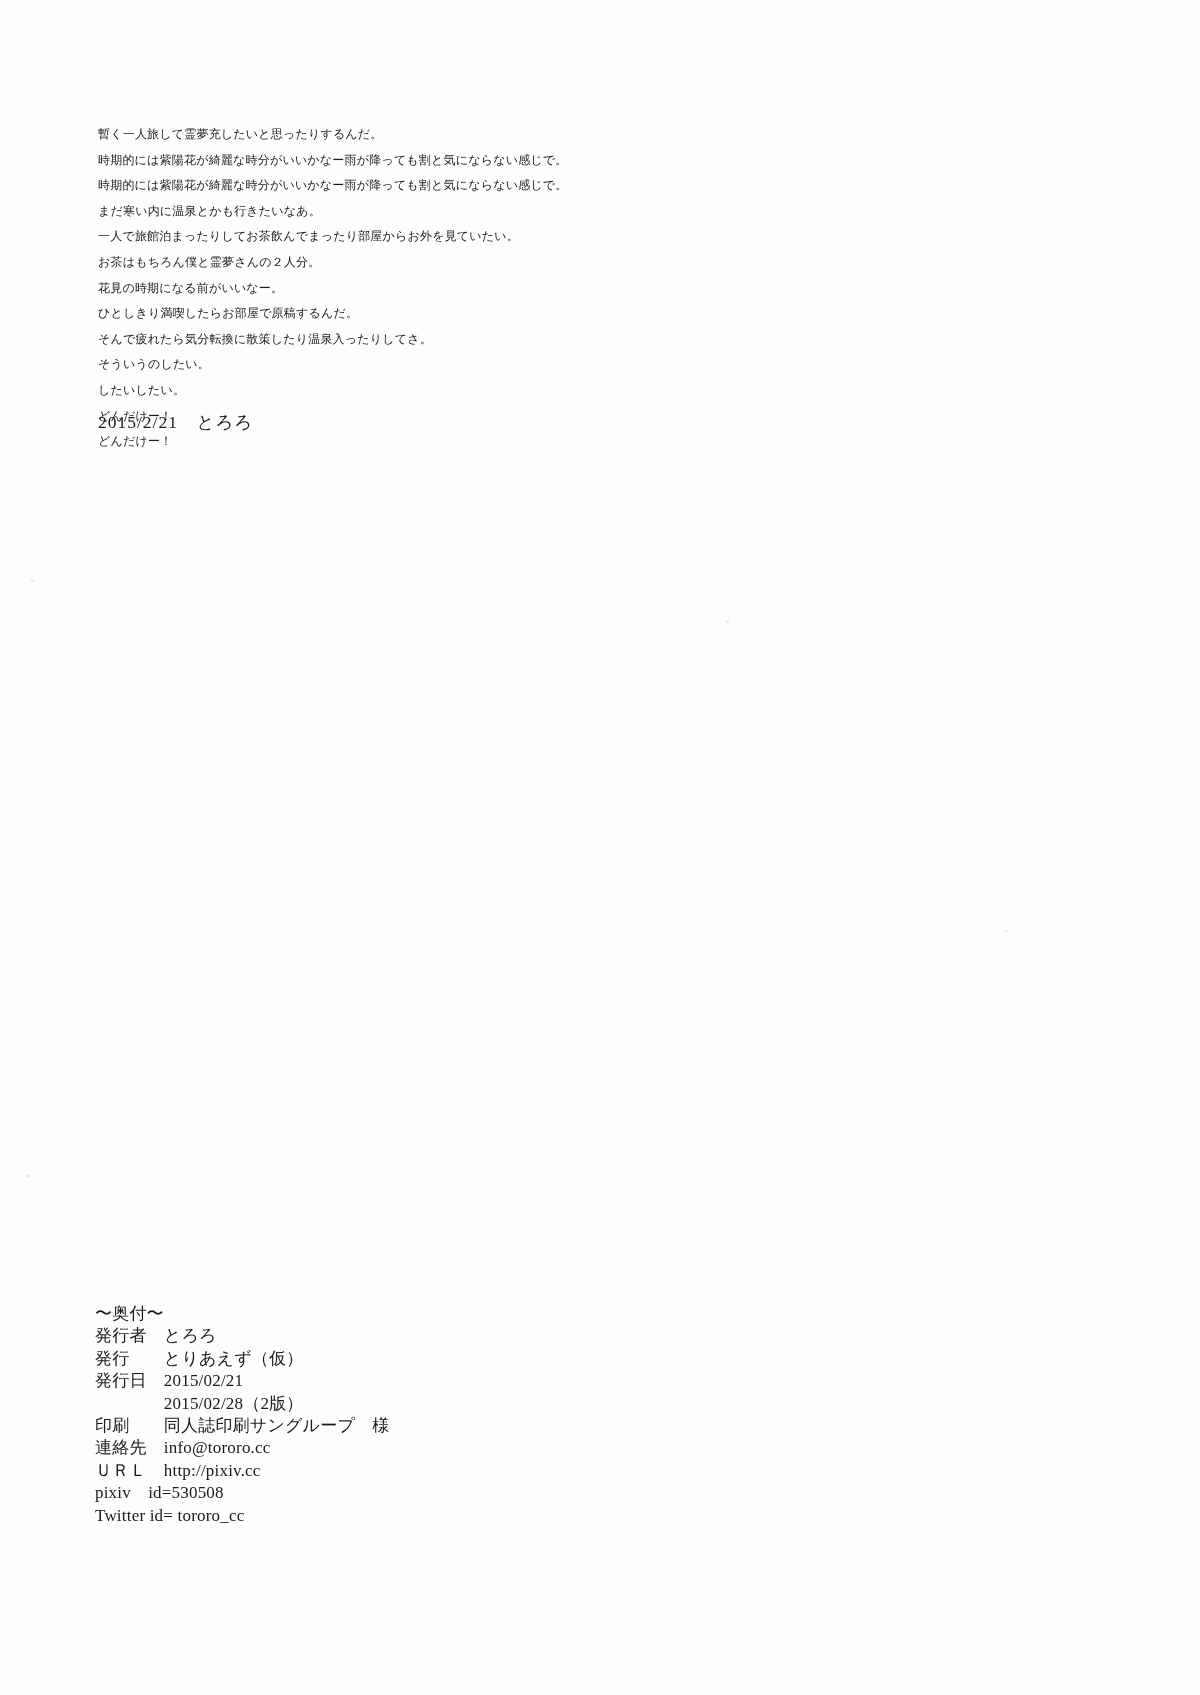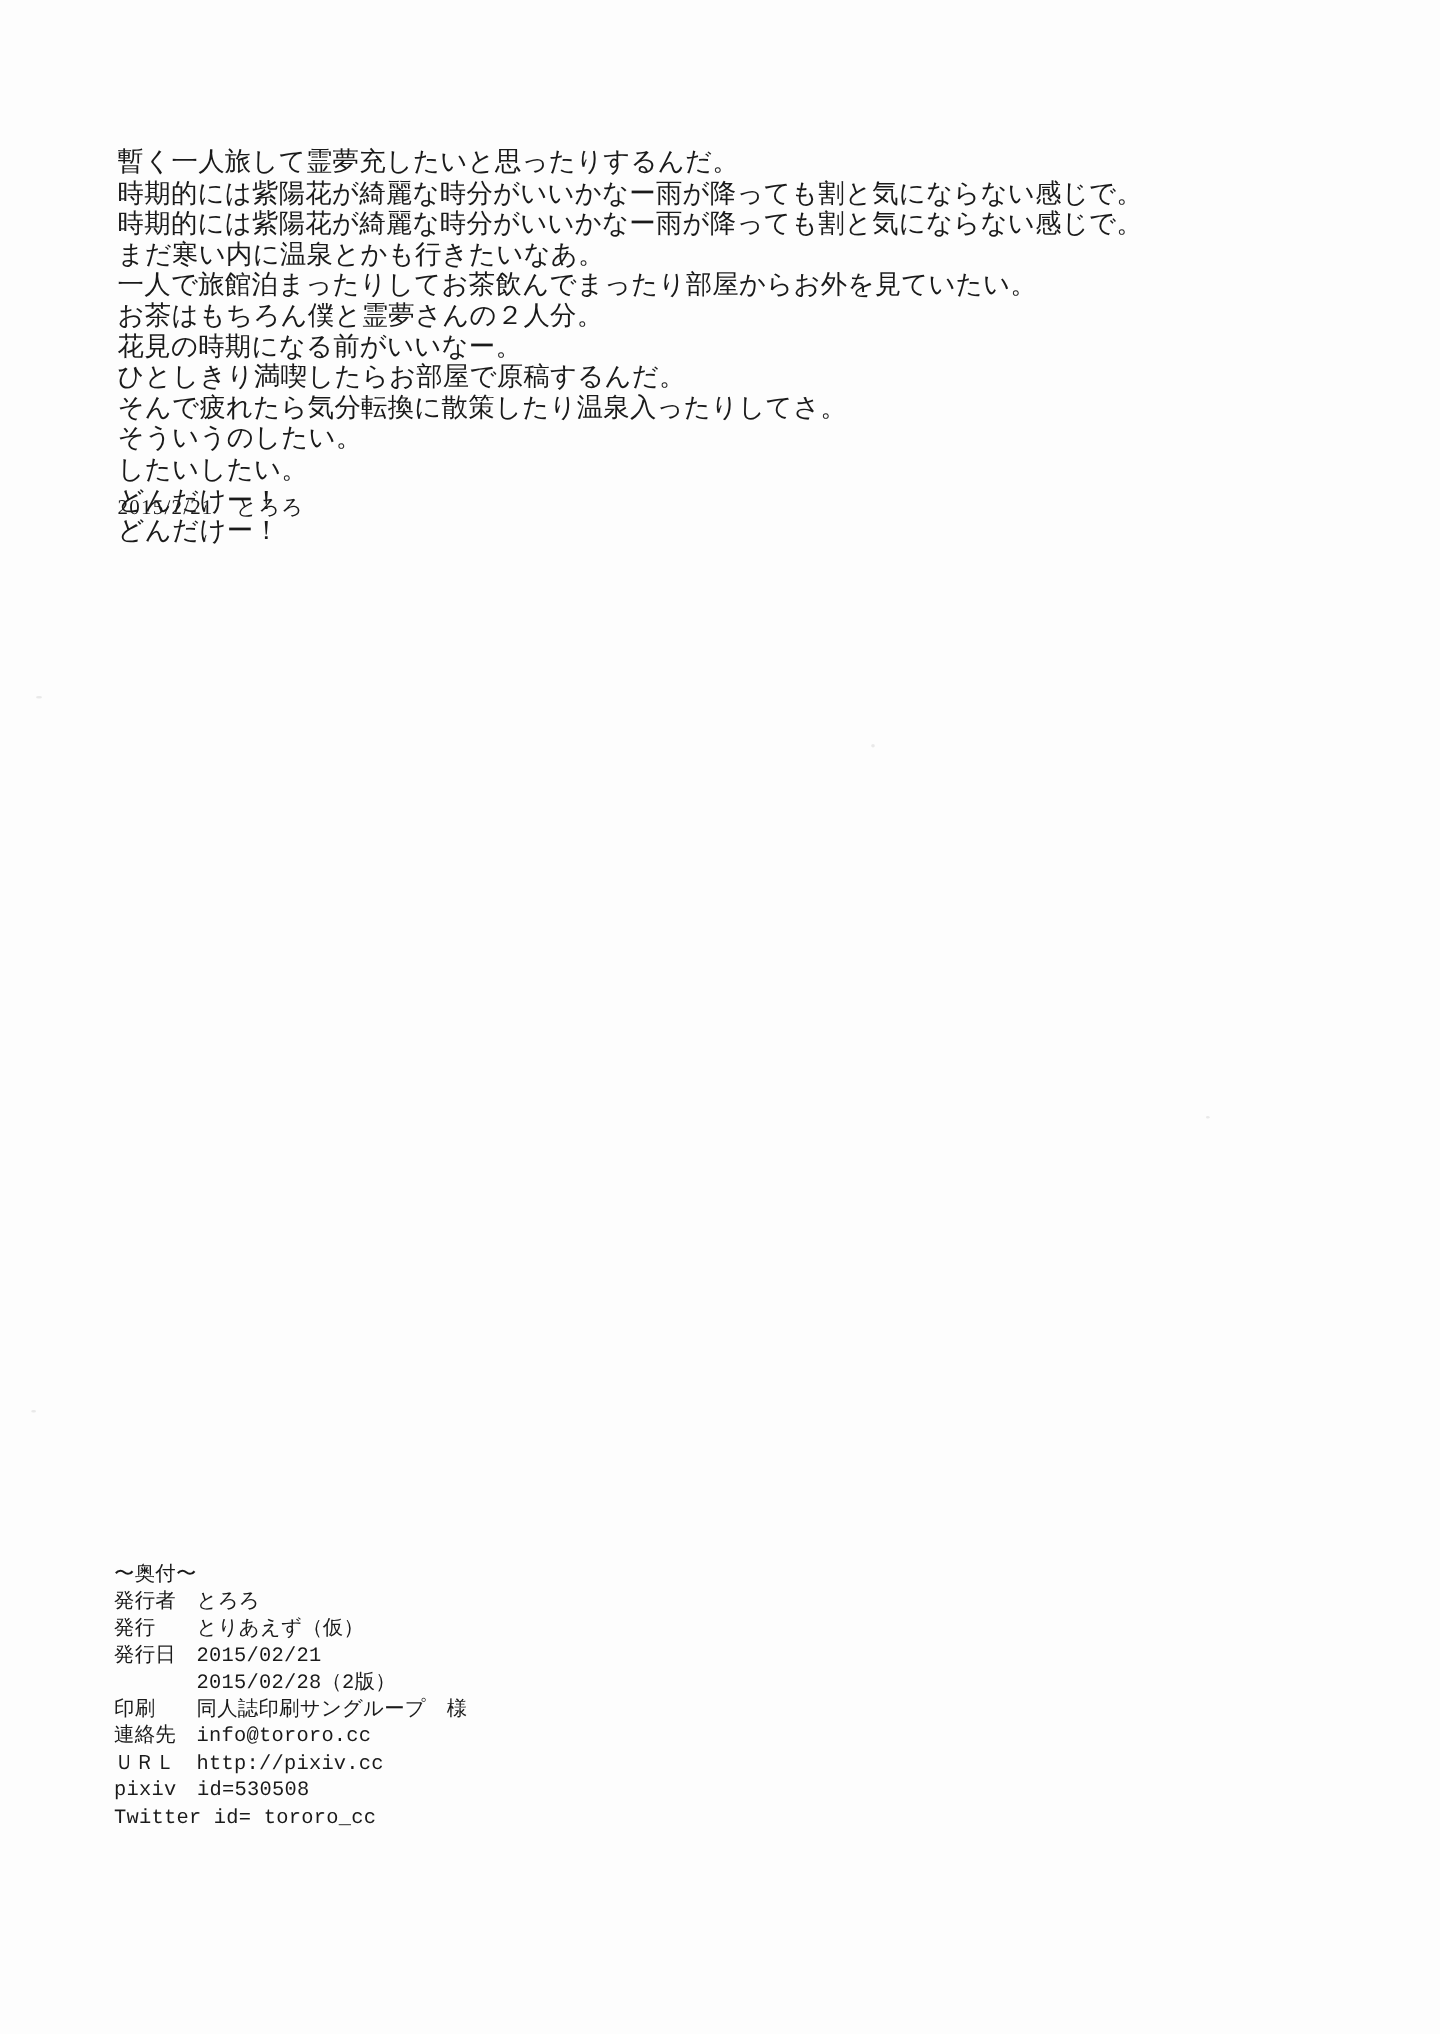--- a/index.html
+++ b/index.html
@@ -27,21 +27,21 @@
     border-radius: 50%;
     opacity: .55;
   }
   .afterword {
     position: absolute;
     left: 98px;
     top: 122px;
     width: 860px;
   }
   .afterword .line {
-    font-size: 22px;
+    font-size: 12px;
     line-height: 25.6px;
     white-space: pre;
     letter-spacing: .2px;
   }
   .signature {
     position: absolute;
     left: 98px;
     top: 410px;
     font-size: 17.5px;
     letter-spacing: 1px;
@@ -50,21 +50,20 @@
     position: absolute;
     left: 95px;
     top: 1303px;
     width: 700px;
   }
   .colophon .line {
     font-size: 17px;
     line-height: 22.4px;
     white-space: pre;
     letter-spacing: .2px;
-    font-family: Liberation Mono, monospace;
   }
 </style>
 </head>
 <body>
 
 <div class="page">
 
   <div class="speck" style="left:30px;  top:580px;  width:5px; height:2px;"></div>
   <div class="speck" style="left:726px; top:620px;  width:3px; height:3px;"></div>
   <div class="speck" style="left:26px;  top:1175px; width:4px; height:2px;"></div>

